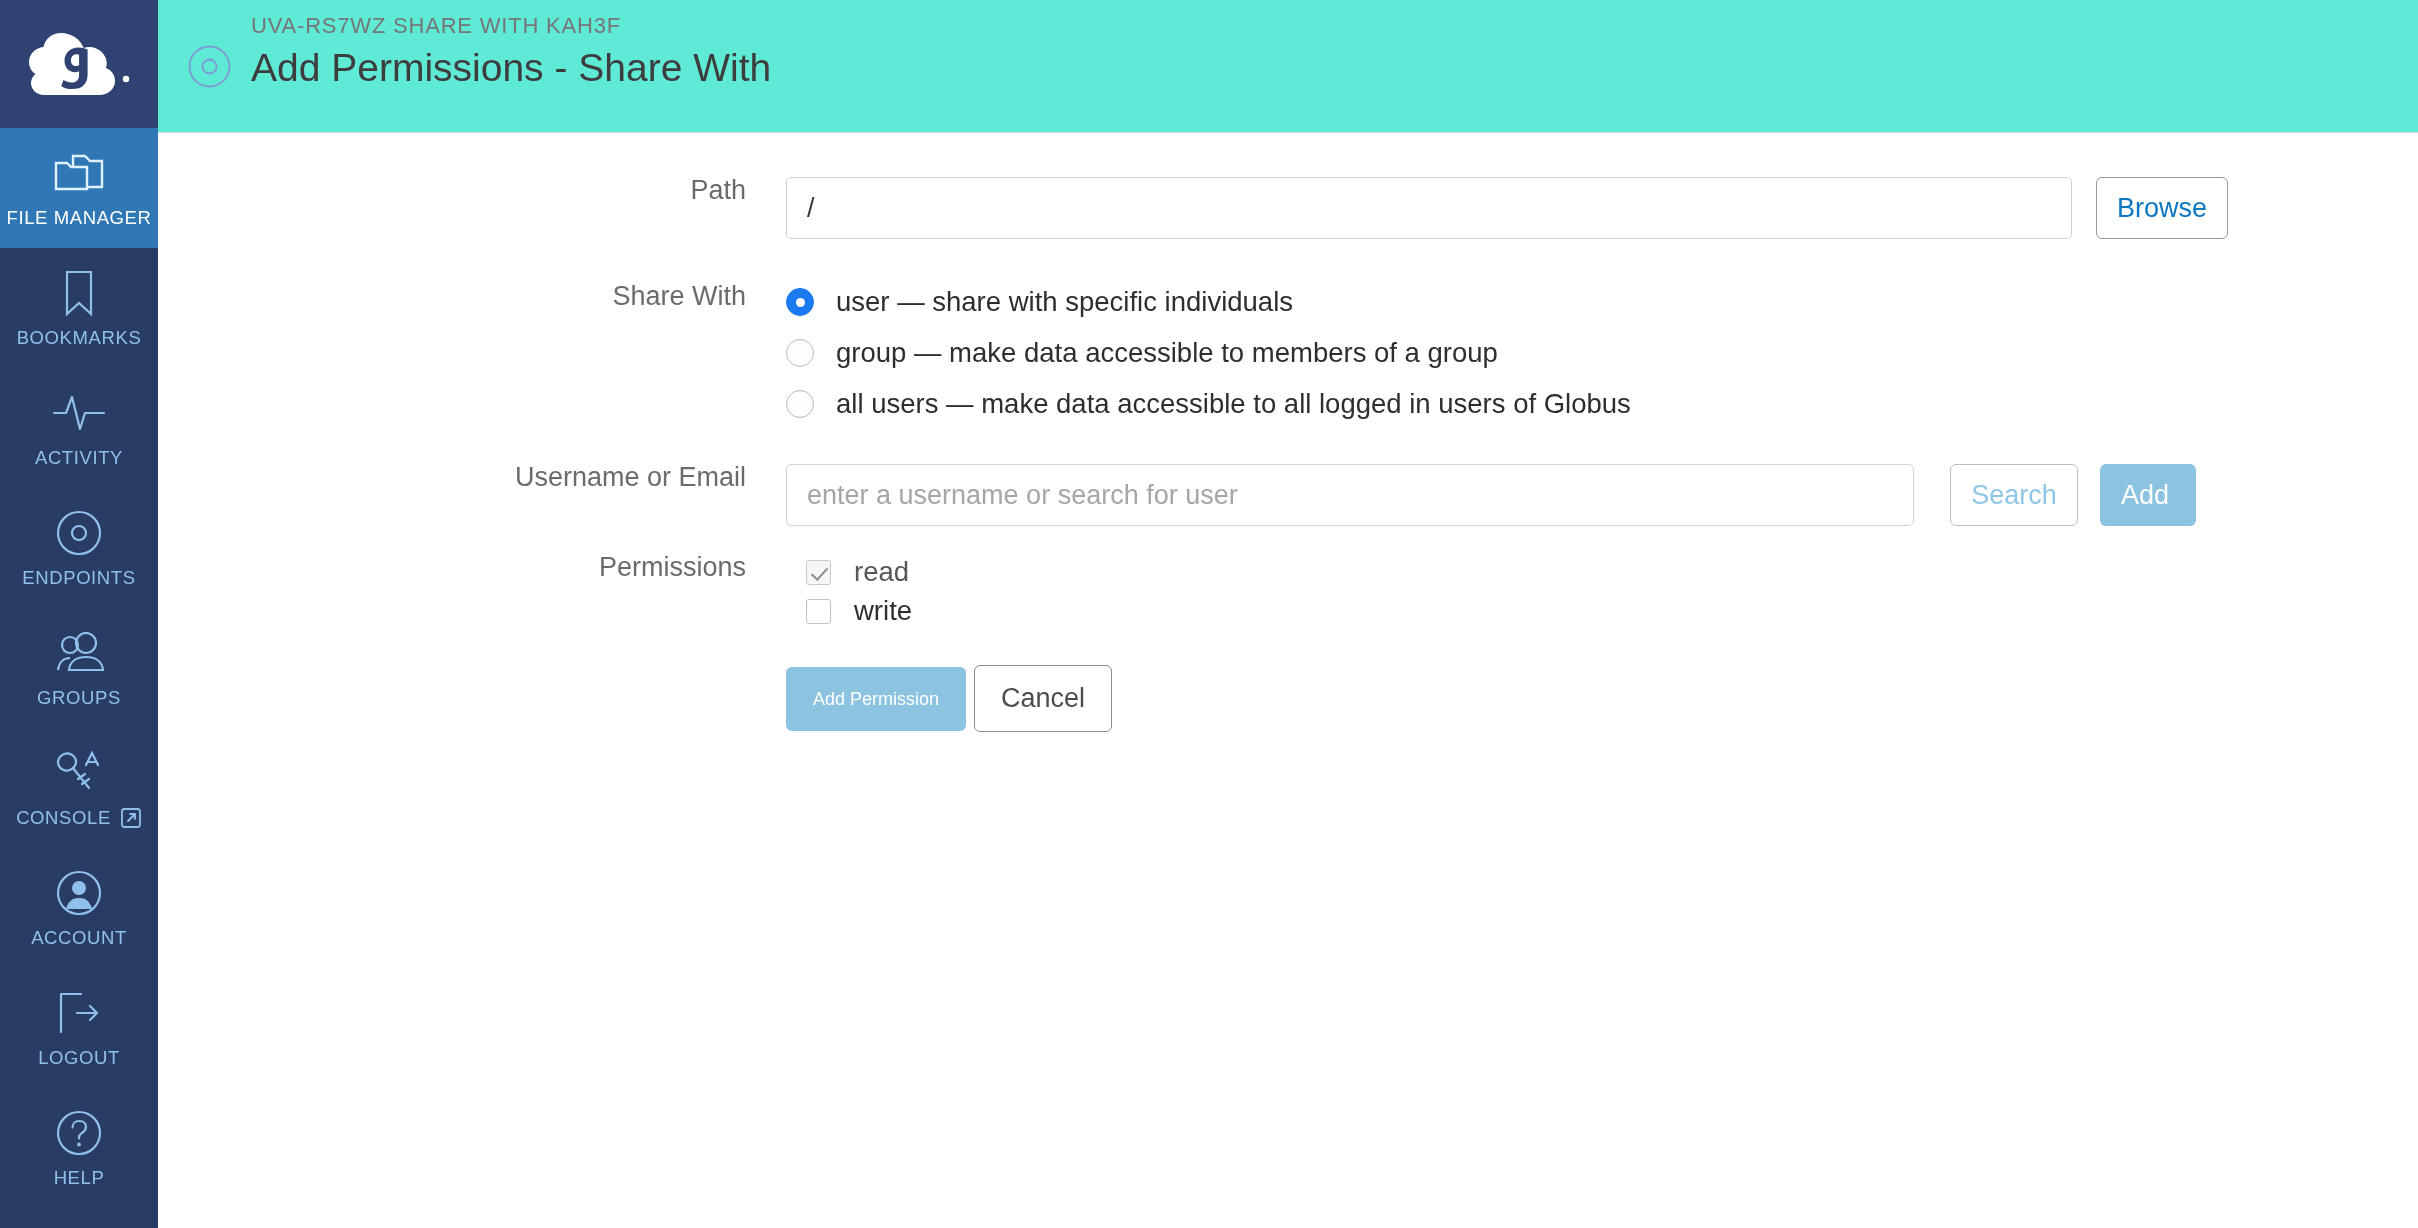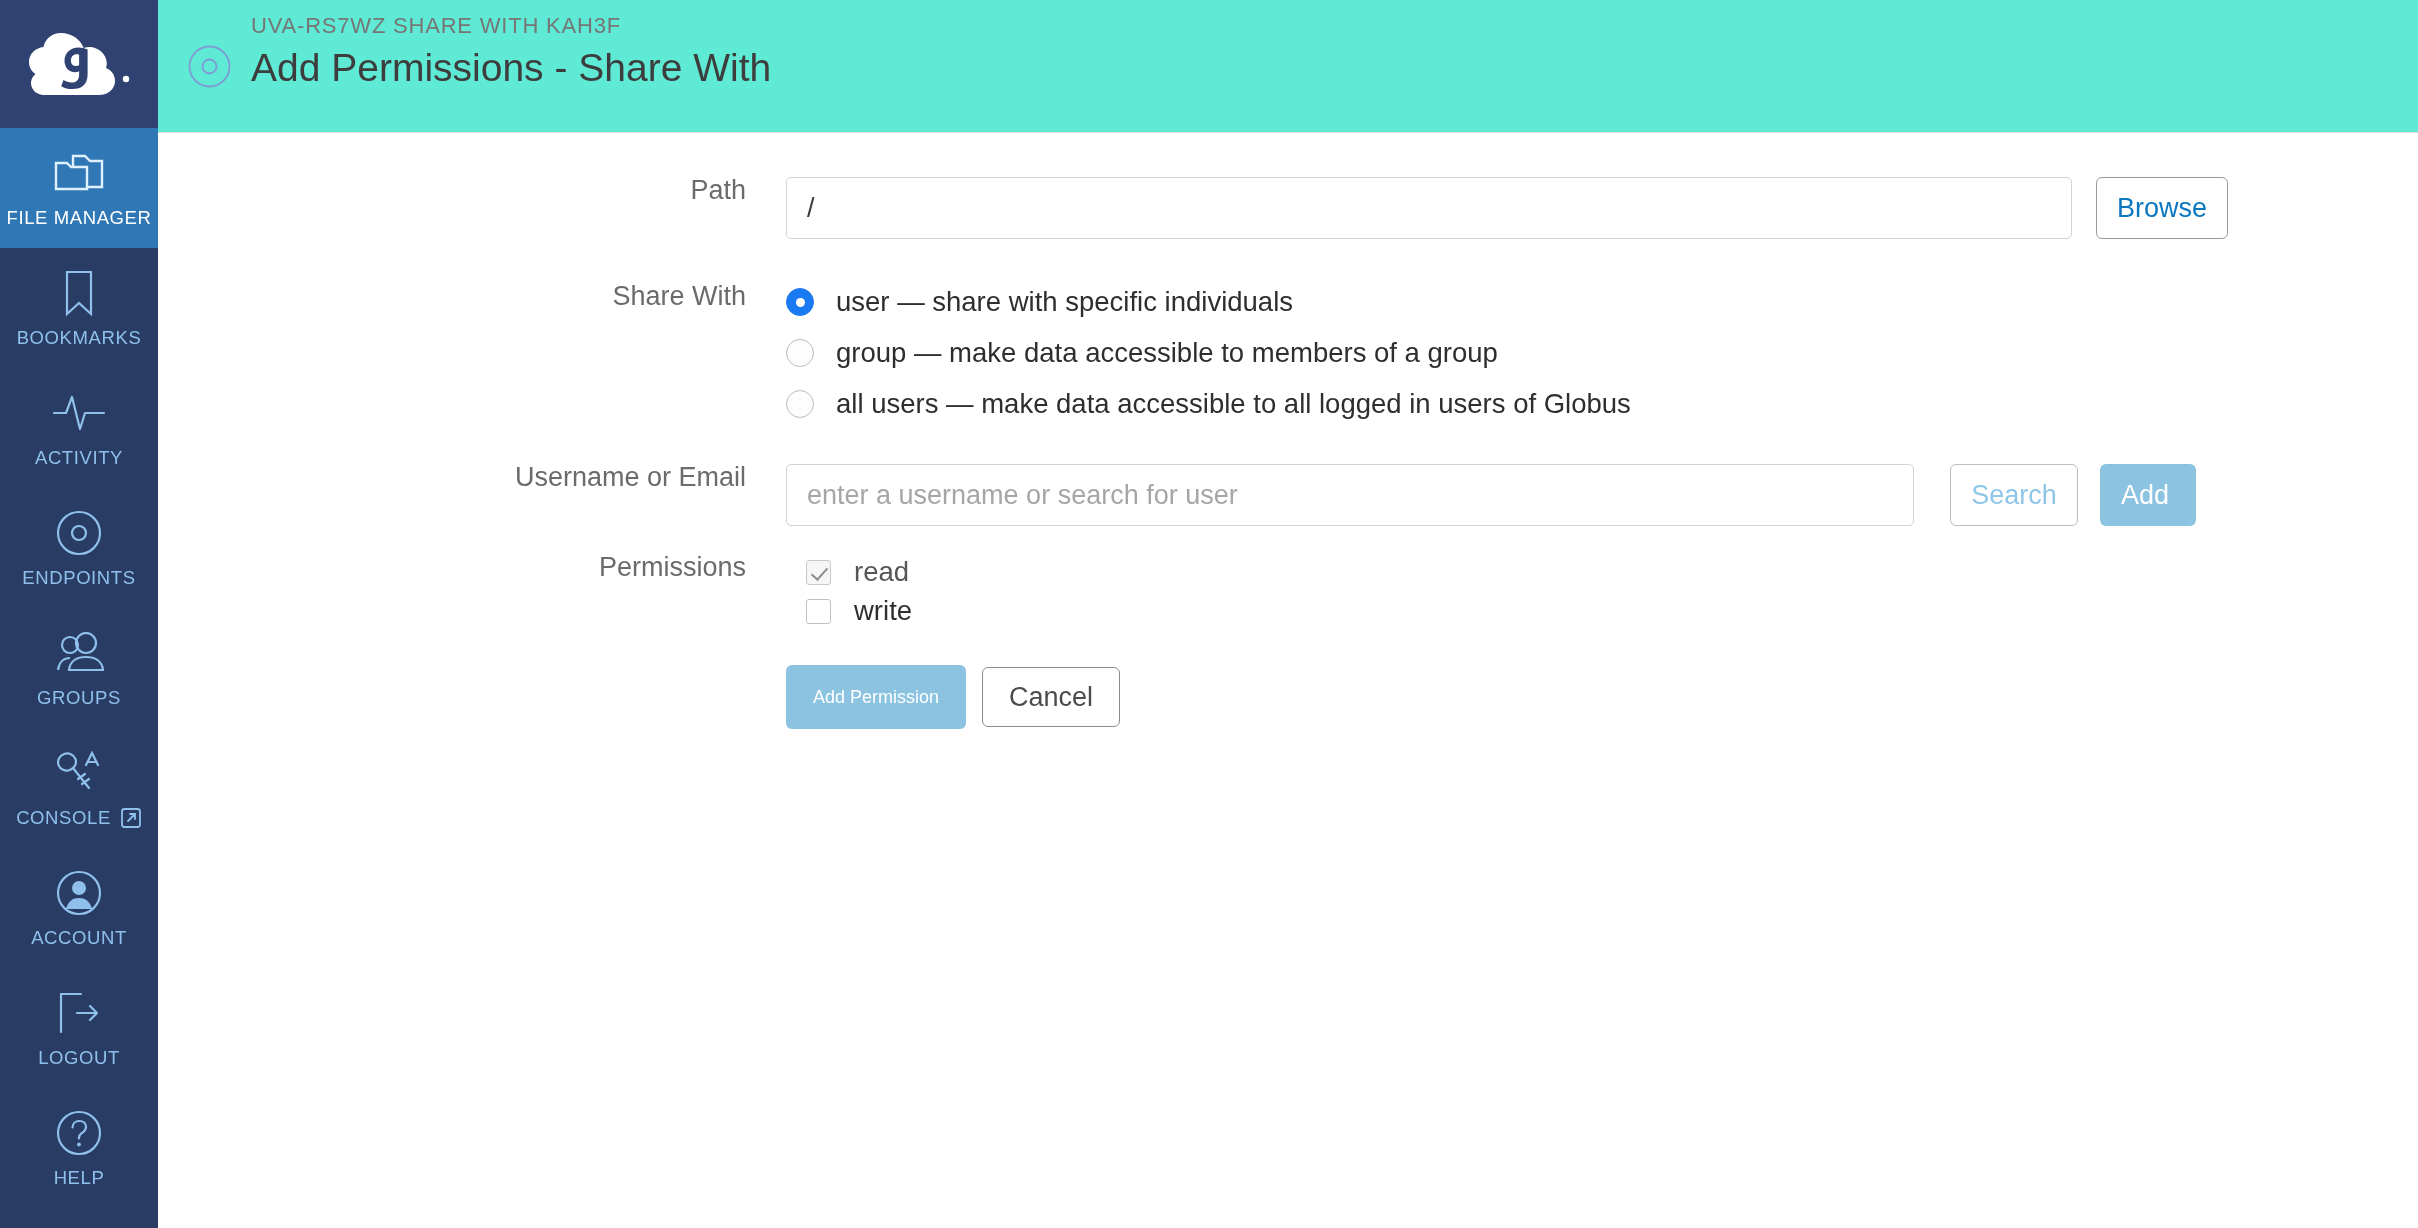--- a/index.html
+++ b/index.html
@@ -177,21 +177,21 @@
     border: solid #8d8d8d;
     border-width: 0 2.5px 2.5px 0;
     transform: rotate(42deg);
   }
   .check-mark.unchecked { background:#fff; border-color:#c2c2c2; }
   .check-text { font-size: 27.5px; color: #2f2f2f; margin-left: 23px; }
   .check-text.muted { color: #565656; }
 
   .actions { display: flex; align-items: center; }
   #add-permission-button { height: 64px; padding: 0 26px; font-size: 18px; }
-  #cancel-button { height: 60px; padding: 0 26px; font-size: 27px; margin-left: 16px; }
+  #cancel-button { height: 67px; padding: 0 26px; font-size: 27px; margin-left: 8px; }
 
   .spacer-sm { height: 28px; }
   .spacer-md { height: 44px; }
   .spacer-lg { height: 38px; }
 </style>
 </head>
 <body>
 
 <div id="app">
 

